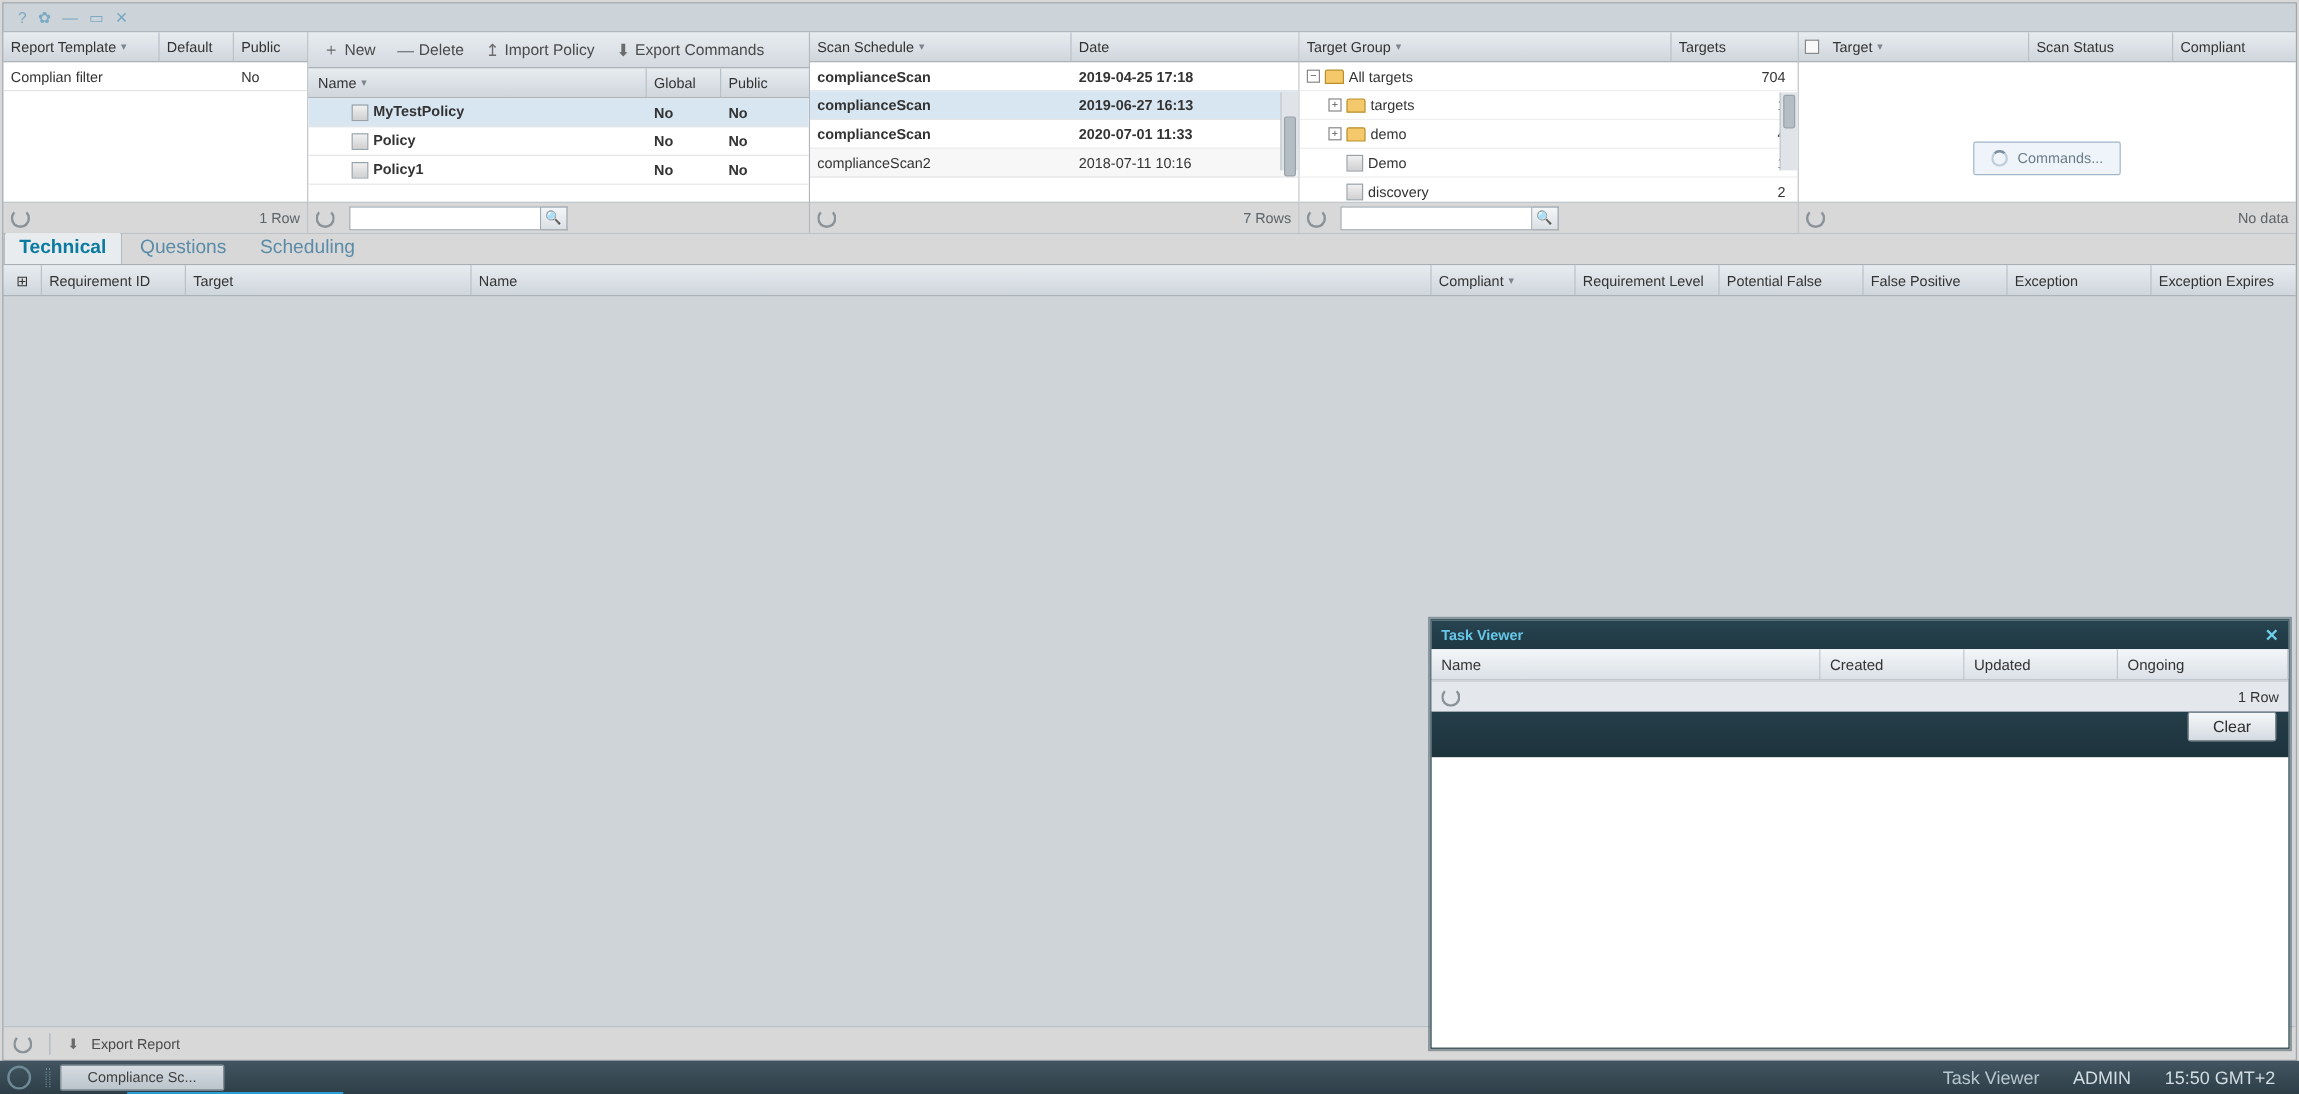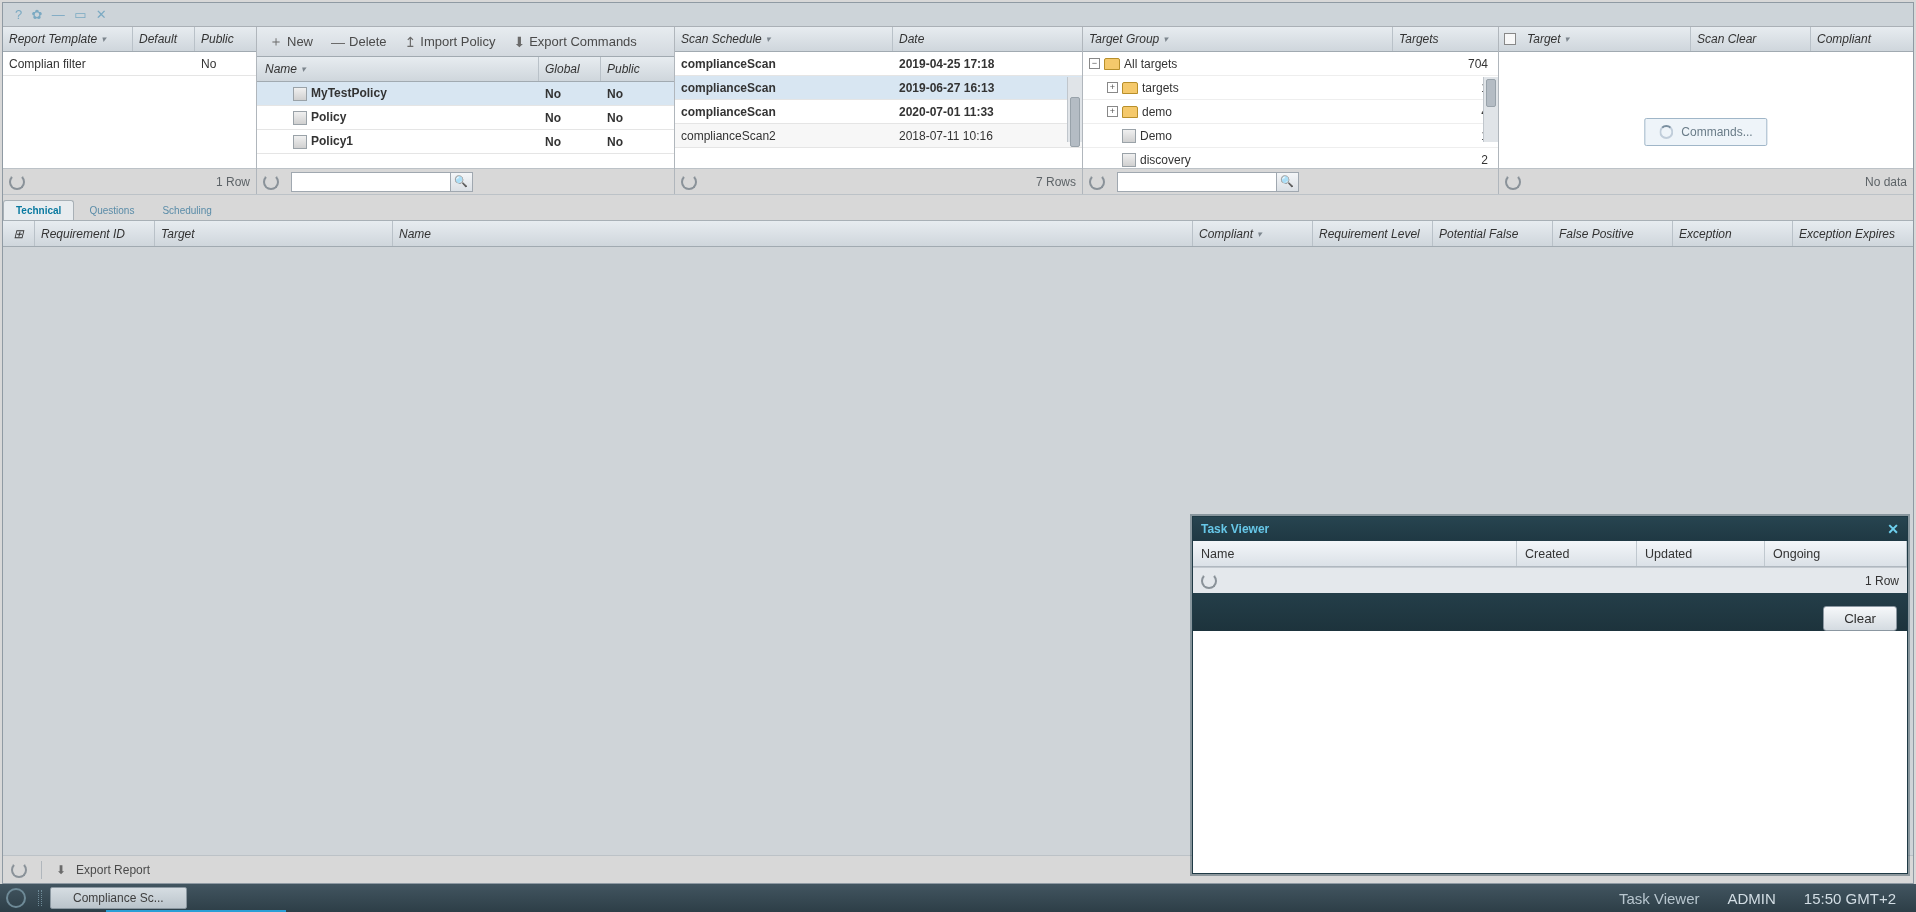--- a/index.html
+++ b/index.html
@@ -64,21 +64,20 @@
   color: #333;
 }
 .grid-head .col {
   padding: 0 6px;
   border-right: 1px solid #b9c1c8;
   height: 100%;
   display: flex;
   align-items: center;
   white-space: nowrap;
   overflow: hidden;
-  font-style: italic;
 }
 .grid-head .col:last-child { border-right: none; }
 .sort::after {
   content: "▾";
   color: #7d868e;
   font-size: 9px;
   margin-left: 4px;
 }
 .grid-body {
   flex: 1;
@@ -199,21 +198,21 @@
 .tabs {
   height: 26px;
   background: #d8d8d8;
   border-bottom: 1px solid #a8b0b6;
   display: flex;
   align-items: flex-end;
   padding-top: 2px;
 }
 .tab {
   padding: 4px 12px;
-  font-size: 10px;
+  font-size: 16px;
   color: #5a8ca8;
   cursor: pointer;
   border: 1px solid transparent;
   border-bottom: none;
   border-radius: 3px 3px 0 0;
   margin-right: 2px;
 }
 .tab.active {
   background: #e8ecef;
   color: #0a7aa0;
@@ -311,21 +310,21 @@
   background: #e4e8ec;
   border-top: 1px solid #c3c9cf;
   display: flex;
   align-items: center;
   padding: 0 8px;
 }
 .tv-bottom {
   height: 38px;
   background: linear-gradient(#243e49,#1d333c);
   display: flex;
-  align-items: flex-end;
+  align-items: flex-start;
   justify-content: flex-end;
   padding: 0 10px;
 }
 .tv-clear {
   padding: 4px 20px;
   background: linear-gradient(#f6f8fa,#d4dbe1);
   border: 1px solid #8b97a1;
   border-radius: 3px;
   color: #2e2e2e;
   cursor: pointer;
@@ -566,21 +565,21 @@
         </div>
       </div>
     </div>
 
     <div class="panel" style="flex:1">
       <div class="grid-head">
         <div class="checkbox-col">
             <div class="checkbox"></div>
           </div>
         <div class="col sort" style="width:170px">Target</div>
-        <div class="col" style="width:120px">Scan Clear</div>
+        <div class="col" style="width:120px">Scan Status</div>
         <div class="col" style="flex:1">Compliant</div>
       </div>
       <div class="grid-body">
         <div class="loading-pill">
           <div class="spinner"></div>
           <span>Commands...</span>
         </div>
       </div>
       <div class="grid-foot">
         <span class="refresh-ic"></span>

